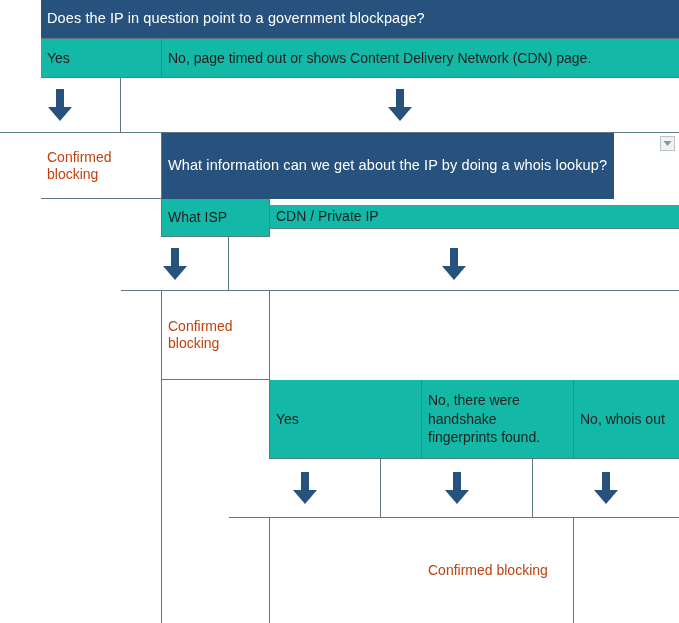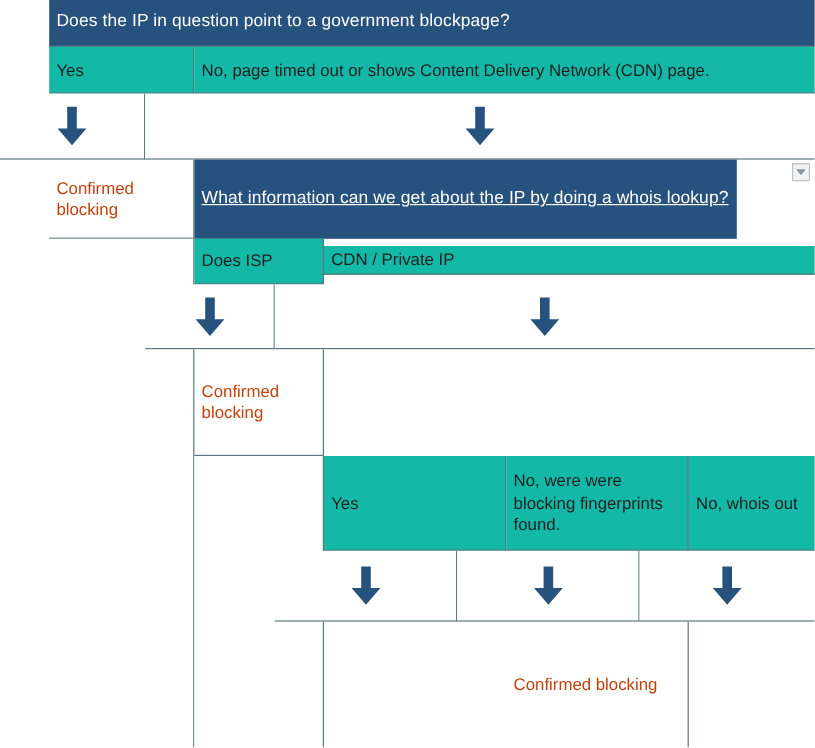--- a/index.html
+++ b/index.html
@@ -121,33 +121,33 @@
   </div>
   <div class="arrow-cell b-b" style="left:121px; top:78px; width:558px; height:55px;">
     <svg class="arrow" viewBox="0 0 26 36">
       <polygon points="9,2 17,2 17,20 25,20 13,34 1,20 9,20" fill="#27527d"></polygon>
     </svg>
   </div>
 
   <div class="cell bold b-b b-r" style="left:0px; top:133px; width:121px; height:66px;">
     <span>Confirmed blocking</span>
   </div>
-  <div class="cell q" style="left:121px; top:133px; width:452px; height:66px;text-decoration:underline;">
+  <div class="cell q" style="left:121px; top:133px; width:452px; height:66px;">
     <span>What information can we get about the IP by doing a whois lookup?</span>
   </div>
   <div class="dropdown-btn" style="left:660px; top:136px;">
     <svg width="9" height="7" viewBox="0 0 9 7">
       <polygon points="0.5,1 8.5,1 4.5,6" fill="#8795a1"></polygon>
     </svg>
   </div>
 
   <div class="cell blank b-r" style="left:0px; top:199px; width:121px; height:424px;"></div>
 
   <div class="cell ans b-b b-r" style="left:121px; top:199px; width:108px; height:38px;">
-    <span>Does ISP</span>
+    <span>What ISP</span>
   </div>
   <div class="cell ans b-b" style="left:229px; top:205px; width:450px; height:24px;">
     <span>CDN / Private IP</span>
   </div>
 
   <div class="arrow-cell b-b b-r" style="left:121px; top:237px; width:108px; height:54px;">
     <svg class="arrow" viewBox="0 0 26 36">
       <polygon points="9,2 17,2 17,20 25,20 13,34 1,20 9,20" fill="#27527d"></polygon>
     </svg>
   </div>
@@ -160,21 +160,21 @@
   <div class="cell bold b-b b-r" style="left:121px; top:291px; width:108px; height:89px;">
     <span>Confirmed blocking</span>
   </div>
 
   <div class="cell blank b-r" style="left:121px; top:380px; width:108px; height:243px;"></div>
 
   <div class="cell ans b-b b-r" style="left:229px; top:380px; width:152px; height:79px;">
     <span>Yes</span>
   </div>
   <div class="cell ans multi b-b b-r" style="left:381px; top:380px; width:152px; height:79px;">
-    <span>No, were were blocking fingerprints found.</span>
+    <span>No, there were handshake fingerprints found.</span>
   </div>
   <div class="cell ans b-b" style="left:533px; top:380px; width:146px; height:79px;">
     <span>No, whois out</span>
   </div>
 
   <div class="arrow-cell b-b b-r" style="left:229px; top:459px; width:152px; height:59px;">
     <svg class="arrow" viewBox="0 0 26 36">
       <polygon points="9,2 17,2 17,20 25,20 13,34 1,20 9,20" fill="#27527d"></polygon>
     </svg>
   </div>

